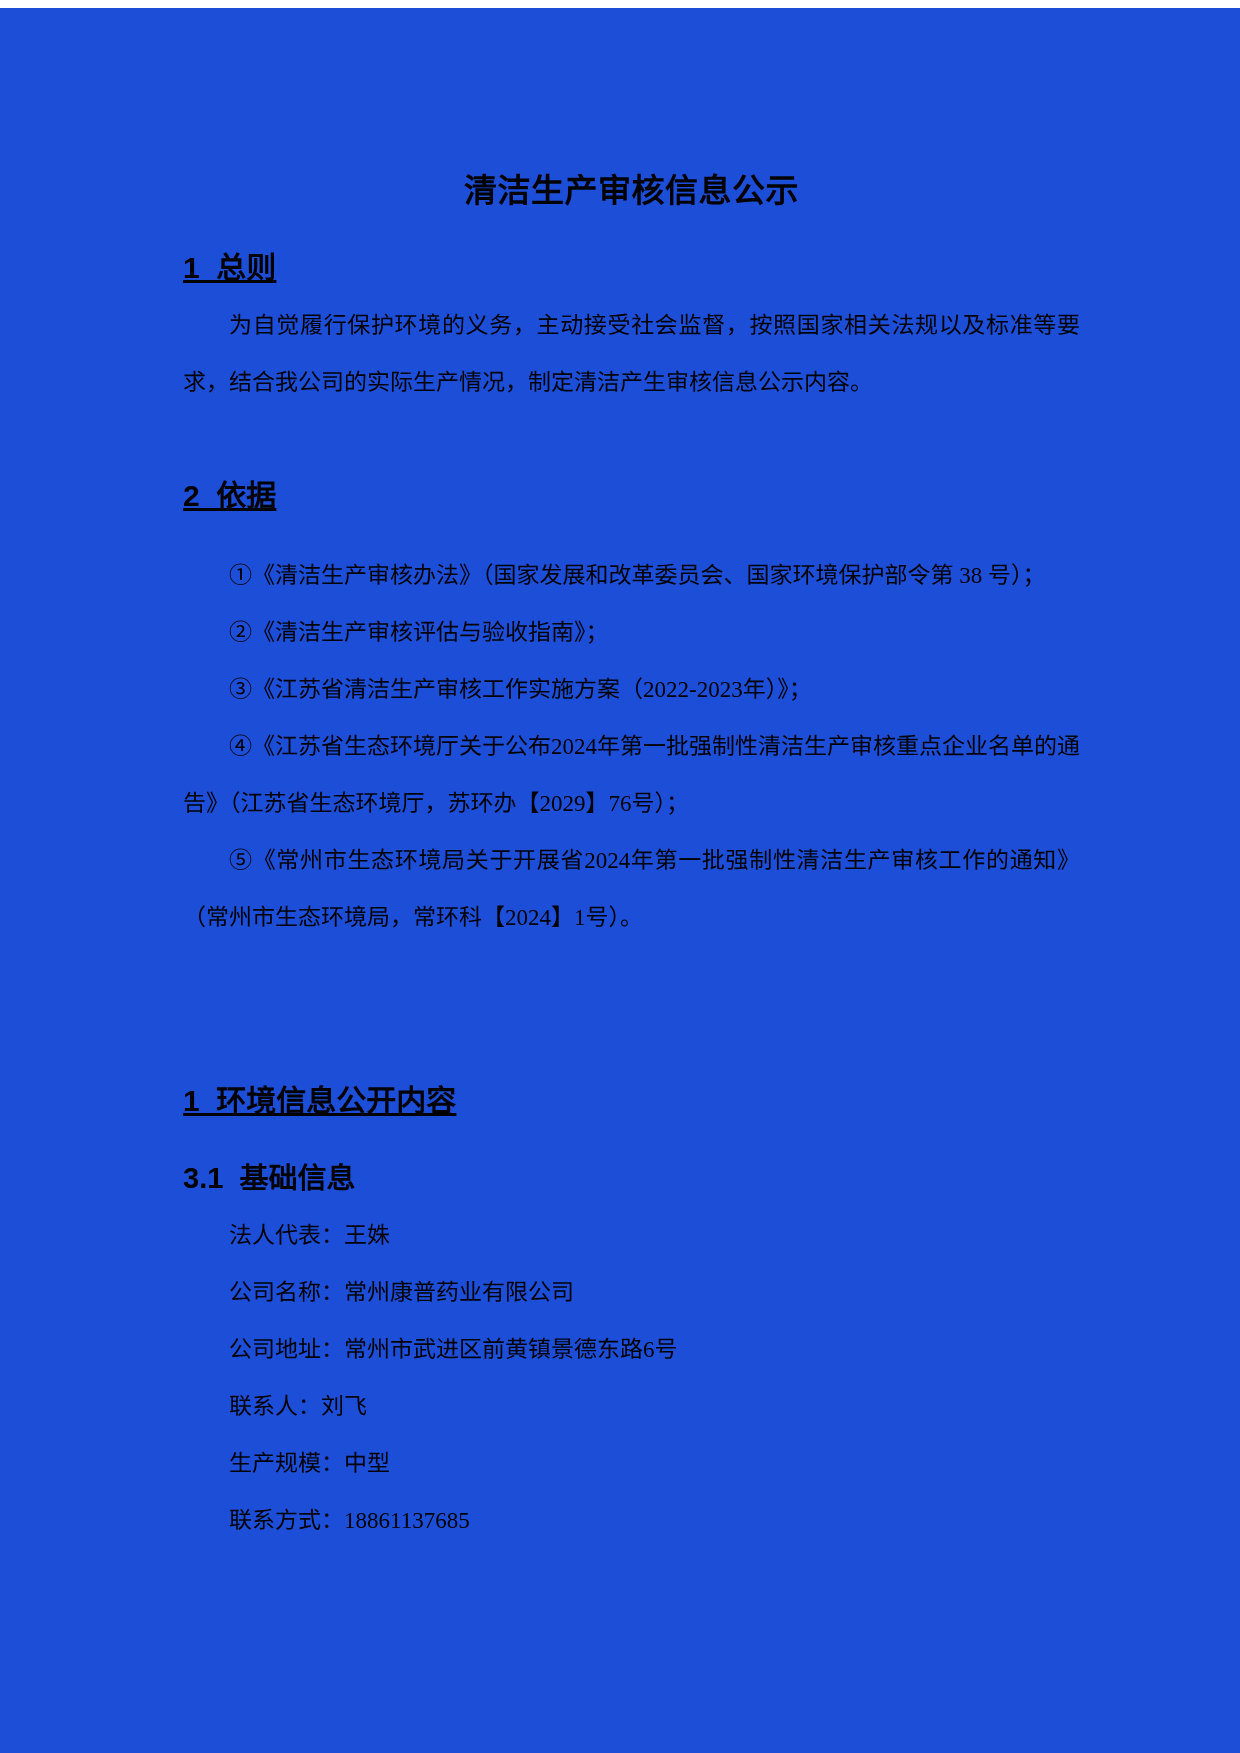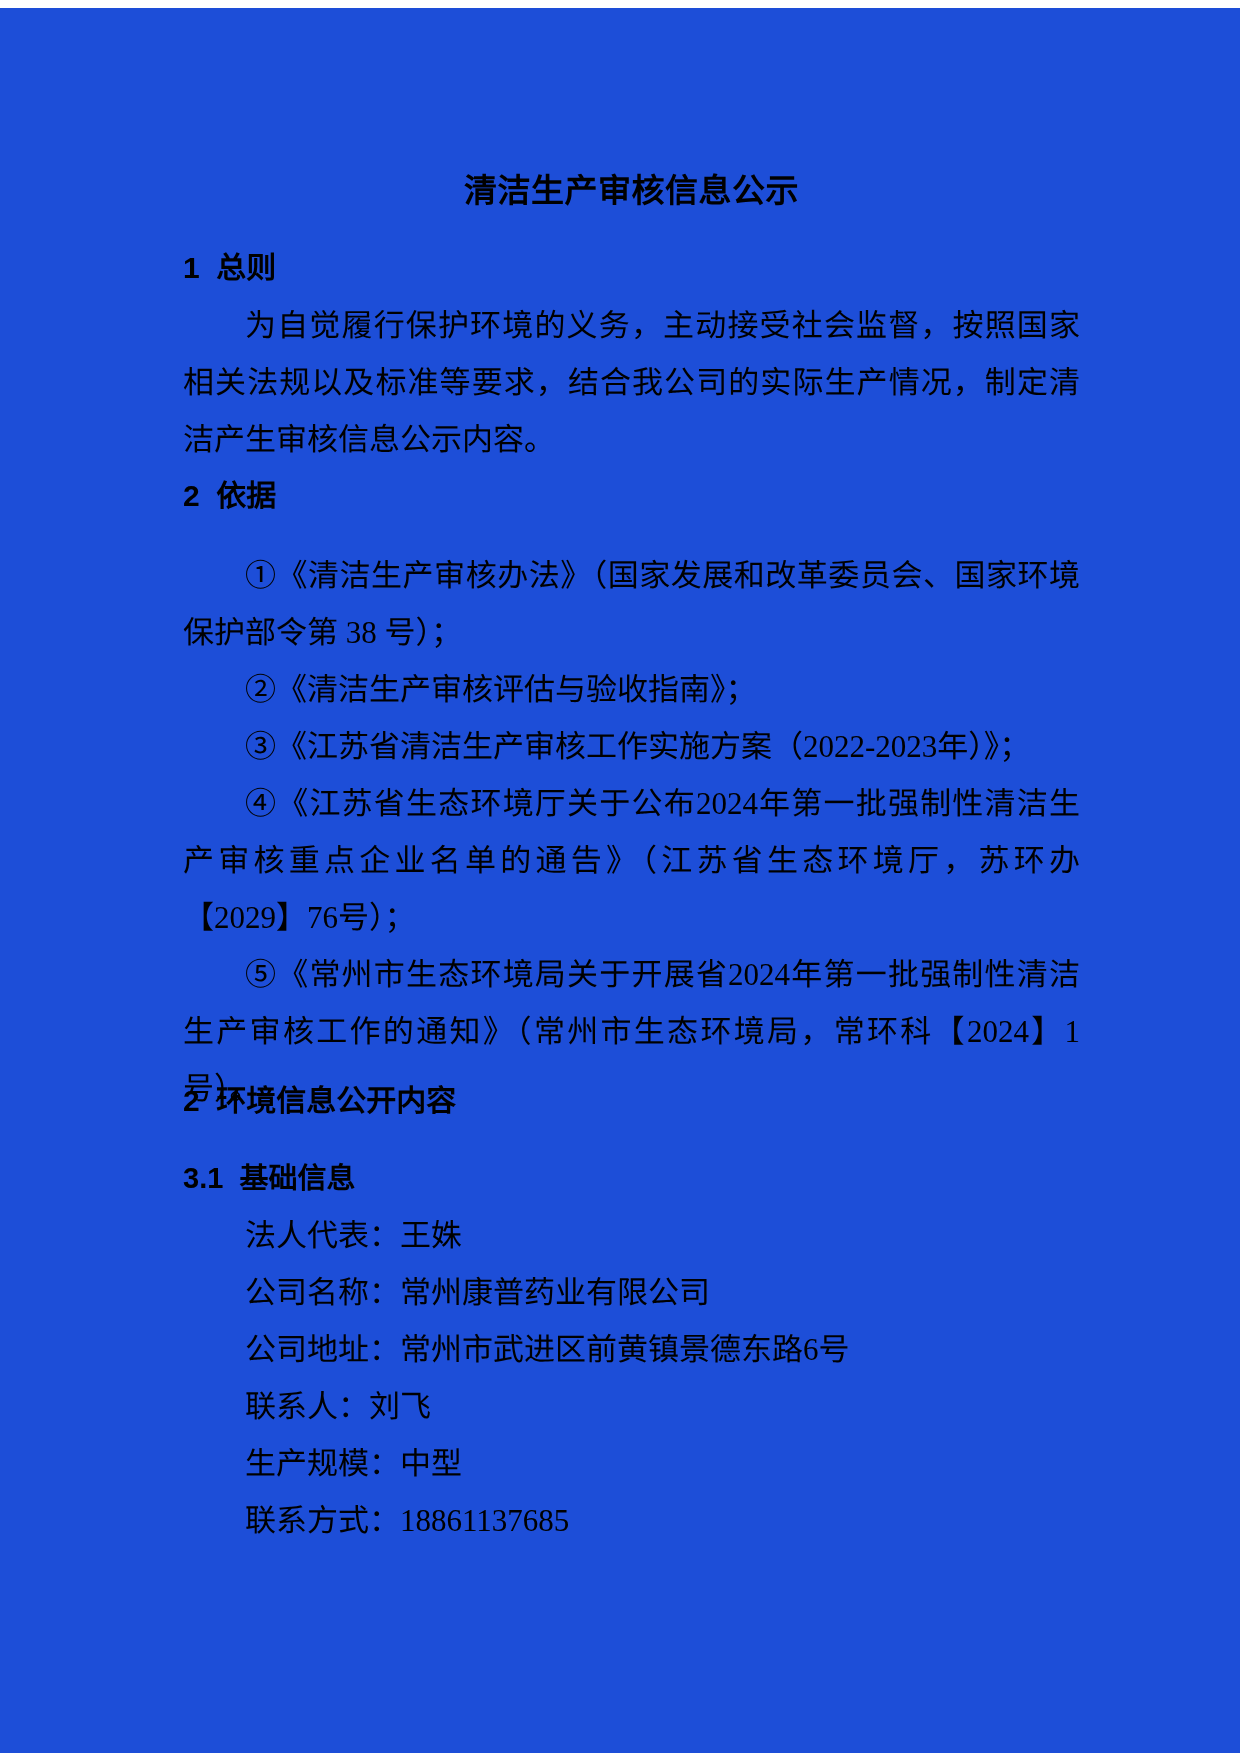--- a/index.html
+++ b/index.html
@@ -32,32 +32,33 @@
     letter-spacing: 0.5px;
     white-space: pre-wrap;
   }
   .h1 {
     margin: 0;
     font-family: "Liberation Sans", sans-serif;
     font-weight: bold;
     font-size: 30px;
     line-height: 40px;
     white-space: pre-wrap;
+    text-decoration: underline;
   }
   .h2 {
     margin: 0;
     font-family: "Liberation Sans", sans-serif;
     font-weight: bold;
     font-size: 29px;
     line-height: 40px;
     white-space: pre-wrap;
   }
   .body-block {
     font-family: "Liberation Serif", serif;
-    font-size: 31px;
+    font-size: 23px;
     line-height: 57px;
     text-align: justify;
   }
   .body-block p {
     margin: 0;
     text-indent: 2em;
   }
   .info-line {
     margin: 0;
     text-indent: 2em;
@@ -80,21 +81,21 @@
   <h2 class="abs h1" style="top:468px">2  依据</h2>
 
   <div class="abs body-block" style="top:539px">
     <p>①《清洁生产审核办法》（国家发展和改革委员会、国家环境保护部令第 38 号）；</p>
     <p>②《清洁生产审核评估与验收指南》；</p>
     <p>③《江苏省清洁生产审核工作实施方案（2022-2023年）》；</p>
     <p>④《江苏省生态环境厅关于公布2024年第一批强制性清洁生产审核重点企业名单的通告》（江苏省生态环境厅，苏环办【2029】76号）；</p>
     <p>⑤《常州市生态环境局关于开展省2024年第一批强制性清洁生产审核工作的通知》（常州市生态环境局，常环科【2024】1号）。</p>
   </div>
 
-  <h2 class="abs h1" style="top:1073px">2  环境信息公开内容</h2>
+  <h2 class="abs h1" style="top:1073px">1  环境信息公开内容</h2>
 
   <h3 class="abs h2" style="top:1150px">3.1  基础信息</h3>
 
   <div class="abs body-block" style="top:1199px">
     <p class="info-line"><span>法人代表：</span><span>王姝</span></p>
     <p class="info-line"><span>公司名称：</span><span>常州康普药业有限公司</span></p>
     <p class="info-line"><span>公司地址：</span><span>常州市武进区前黄镇景德东路6号</span></p>
     <p class="info-line"><span>联系人：</span><span>刘飞</span></p>
     <p class="info-line"><span>生产规模：</span><span>中型</span></p>
     <p class="info-line"><span>联系方式：</span><span>18861137685</span></p>

